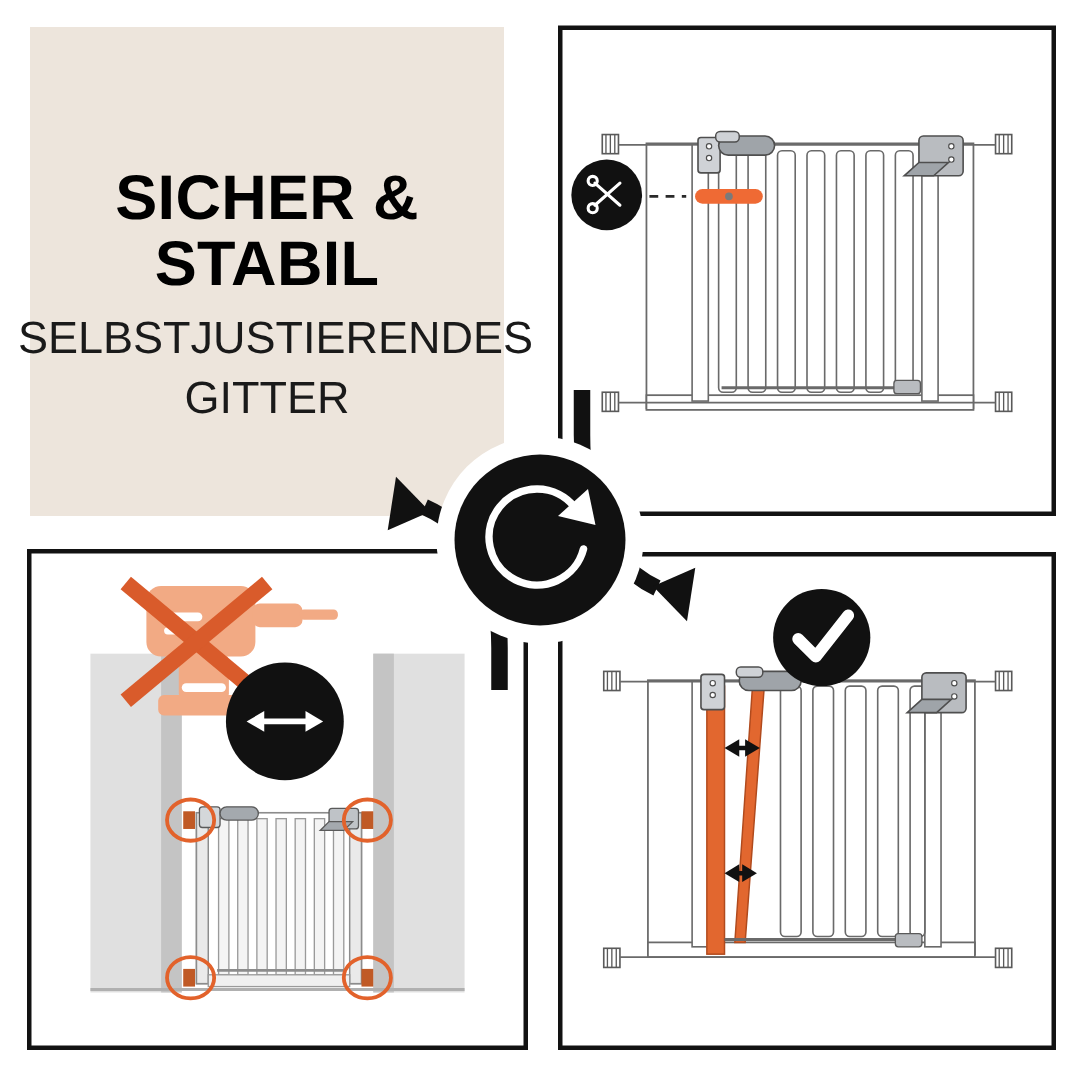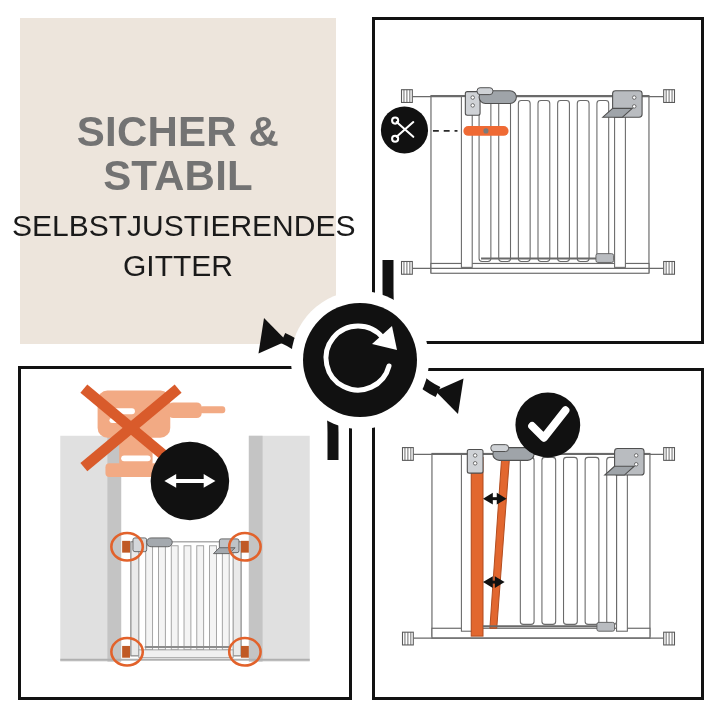--- a/index.html
+++ b/index.html
@@ -36,21 +36,21 @@
   .headline {
     position: absolute;
     left: 0;
     top: 92px;
     width: 316px;
     text-align: center;
     font-weight: bold;
     font-size: 42px;
     line-height: 44px;
     letter-spacing: 0.2px;
-    color: #737373;
+    color: #000000;
     white-space: pre-line;
   }
   .subline {
     position: absolute;
     left: -8px;
     top: 188px;
     width: 332px;
     text-align: center;
     font-weight: 400;
     font-size: 30px;

